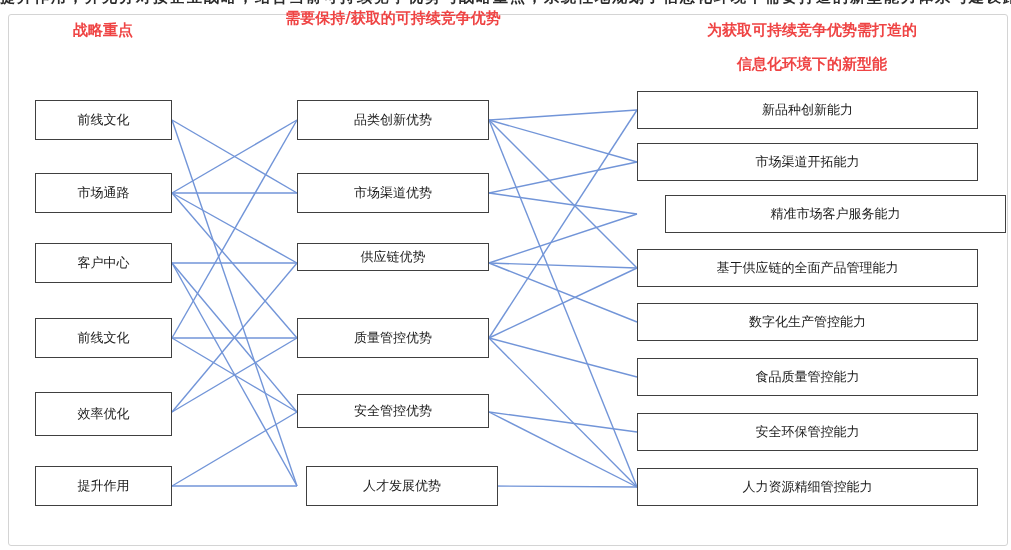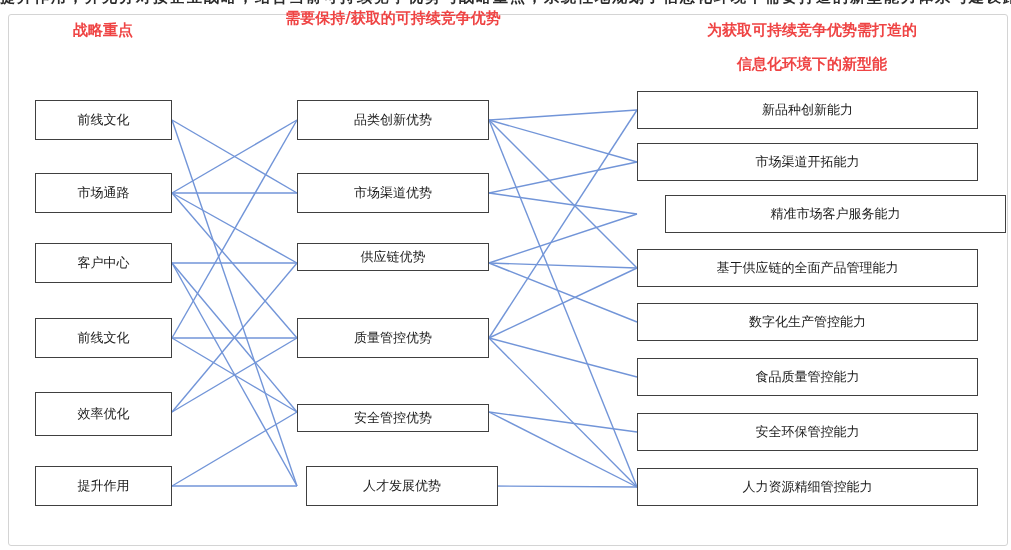--- a/index.html
+++ b/index.html
@@ -77,21 +77,21 @@
       <div class="node" style="left: 35px; top: 100px; width: 137px; height: 40px; border-color: rgb(64, 64, 64);">前线文化</div>
       <div class="node" style="left: 35px; top: 173px; width: 137px; height: 40px; border-color: rgb(64, 64, 64);">市场通路</div>
       <div class="node" style="left: 35px; top: 243px; width: 137px; height: 40px; border-color: rgb(64, 64, 64);">客户中心</div>
       <div class="node" style="left: 35px; top: 318px; width: 137px; height: 40px; border-color: rgb(64, 64, 64);">前线文化</div>
       <div class="node" style="left: 35px; top: 392px; width: 137px; height: 44px; border-color: rgb(64, 64, 64);">效率优化</div>
       <div class="node" style="left: 35px; top: 466px; width: 137px; height: 40px; border-color: rgb(64, 64, 64);">提升作用</div>
       <div class="node" style="left: 297px; top: 100px; width: 192px; height: 40px; border-color: rgb(64, 64, 64);">品类创新优势</div>
       <div class="node" style="left: 297px; top: 173px; width: 192px; height: 40px; border-color: rgb(64, 64, 64);">市场渠道优势</div>
       <div class="node" style="left: 297px; top: 243px; width: 192px; height: 28px; border-color: rgb(64, 64, 64);">供应链优势</div>
       <div class="node" style="left: 297px; top: 318px; width: 192px; height: 40px; border-color: rgb(64, 64, 64);">质量管控优势</div>
-      <div class="node" style="left: 297px; top: 404px; width: 192px; height: 28px; border-color: rgb(64, 64, 64);">安全管控优势</div>
+      <div class="node" style="left: 297px; top: 394px; width: 192px; height: 34px; border-color: rgb(64, 64, 64);">安全管控优势</div>
       <div class="node" style="left: 306px; top: 466px; width: 192px; height: 40px; border-color: rgb(64, 64, 64);">人才发展优势</div>
       <div class="node" style="left: 637px; top: 91px; width: 341px; height: 38px; border-color: rgb(64, 64, 64);">新品种创新能力</div>
       <div class="node" style="left: 637px; top: 143px; width: 341px; height: 38px; border-color: rgb(64, 64, 64);">市场渠道开拓能力</div>
       <div class="node" style="left: 637px; top: 195px; width: 341px; height: 38px; border-color: rgb(64, 64, 64); margin-left: 28px;">精准市场客户服务能力</div>
       <div class="node" style="left: 637px; top: 249px; width: 341px; height: 38px; border-color: rgb(64, 64, 64);">基于供应链的全面产品管理能力</div>
       <div class="node" style="left: 637px; top: 303px; width: 341px; height: 38px; border-color: rgb(64, 64, 64);">数字化生产管控能力</div>
       <div class="node" style="left: 637px; top: 358px; width: 341px; height: 38px; border-color: rgb(64, 64, 64);">食品质量管控能力</div>
       <div class="node" style="left: 637px; top: 413px; width: 341px; height: 38px; border-color: rgb(64, 64, 64);">安全环保管控能力</div>
       <div class="node" style="left: 637px; top: 468px; width: 341px; height: 38px; border-color: rgb(64, 64, 64);">人力资源精细管控能力</div>
     </div>

